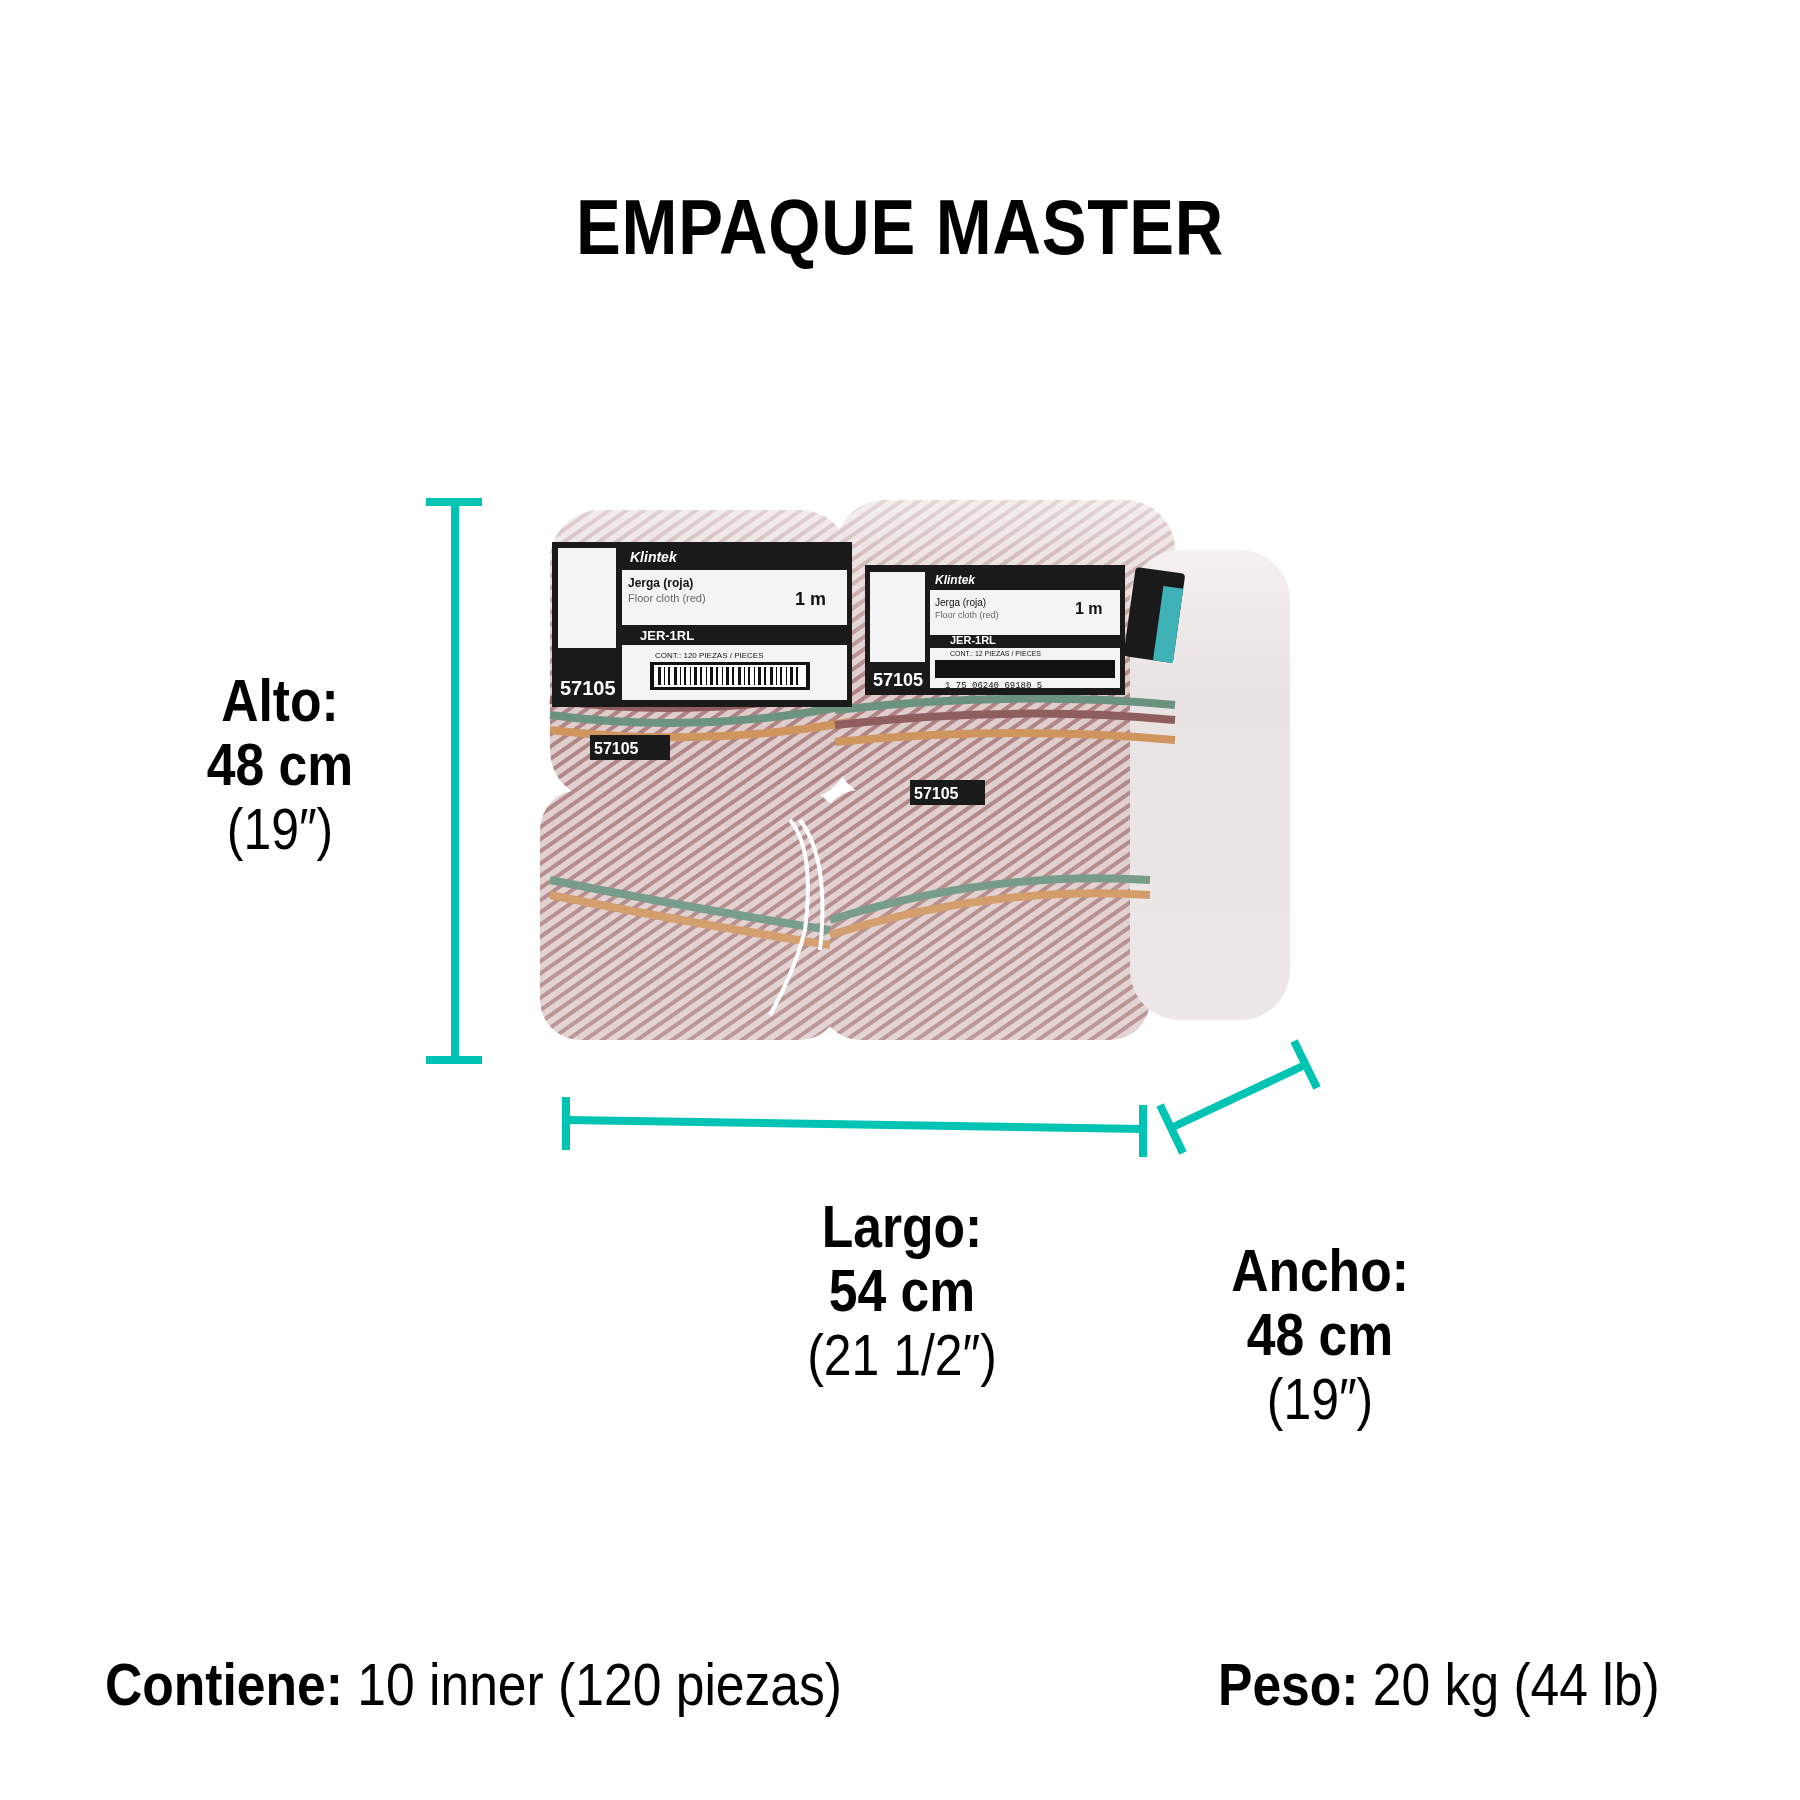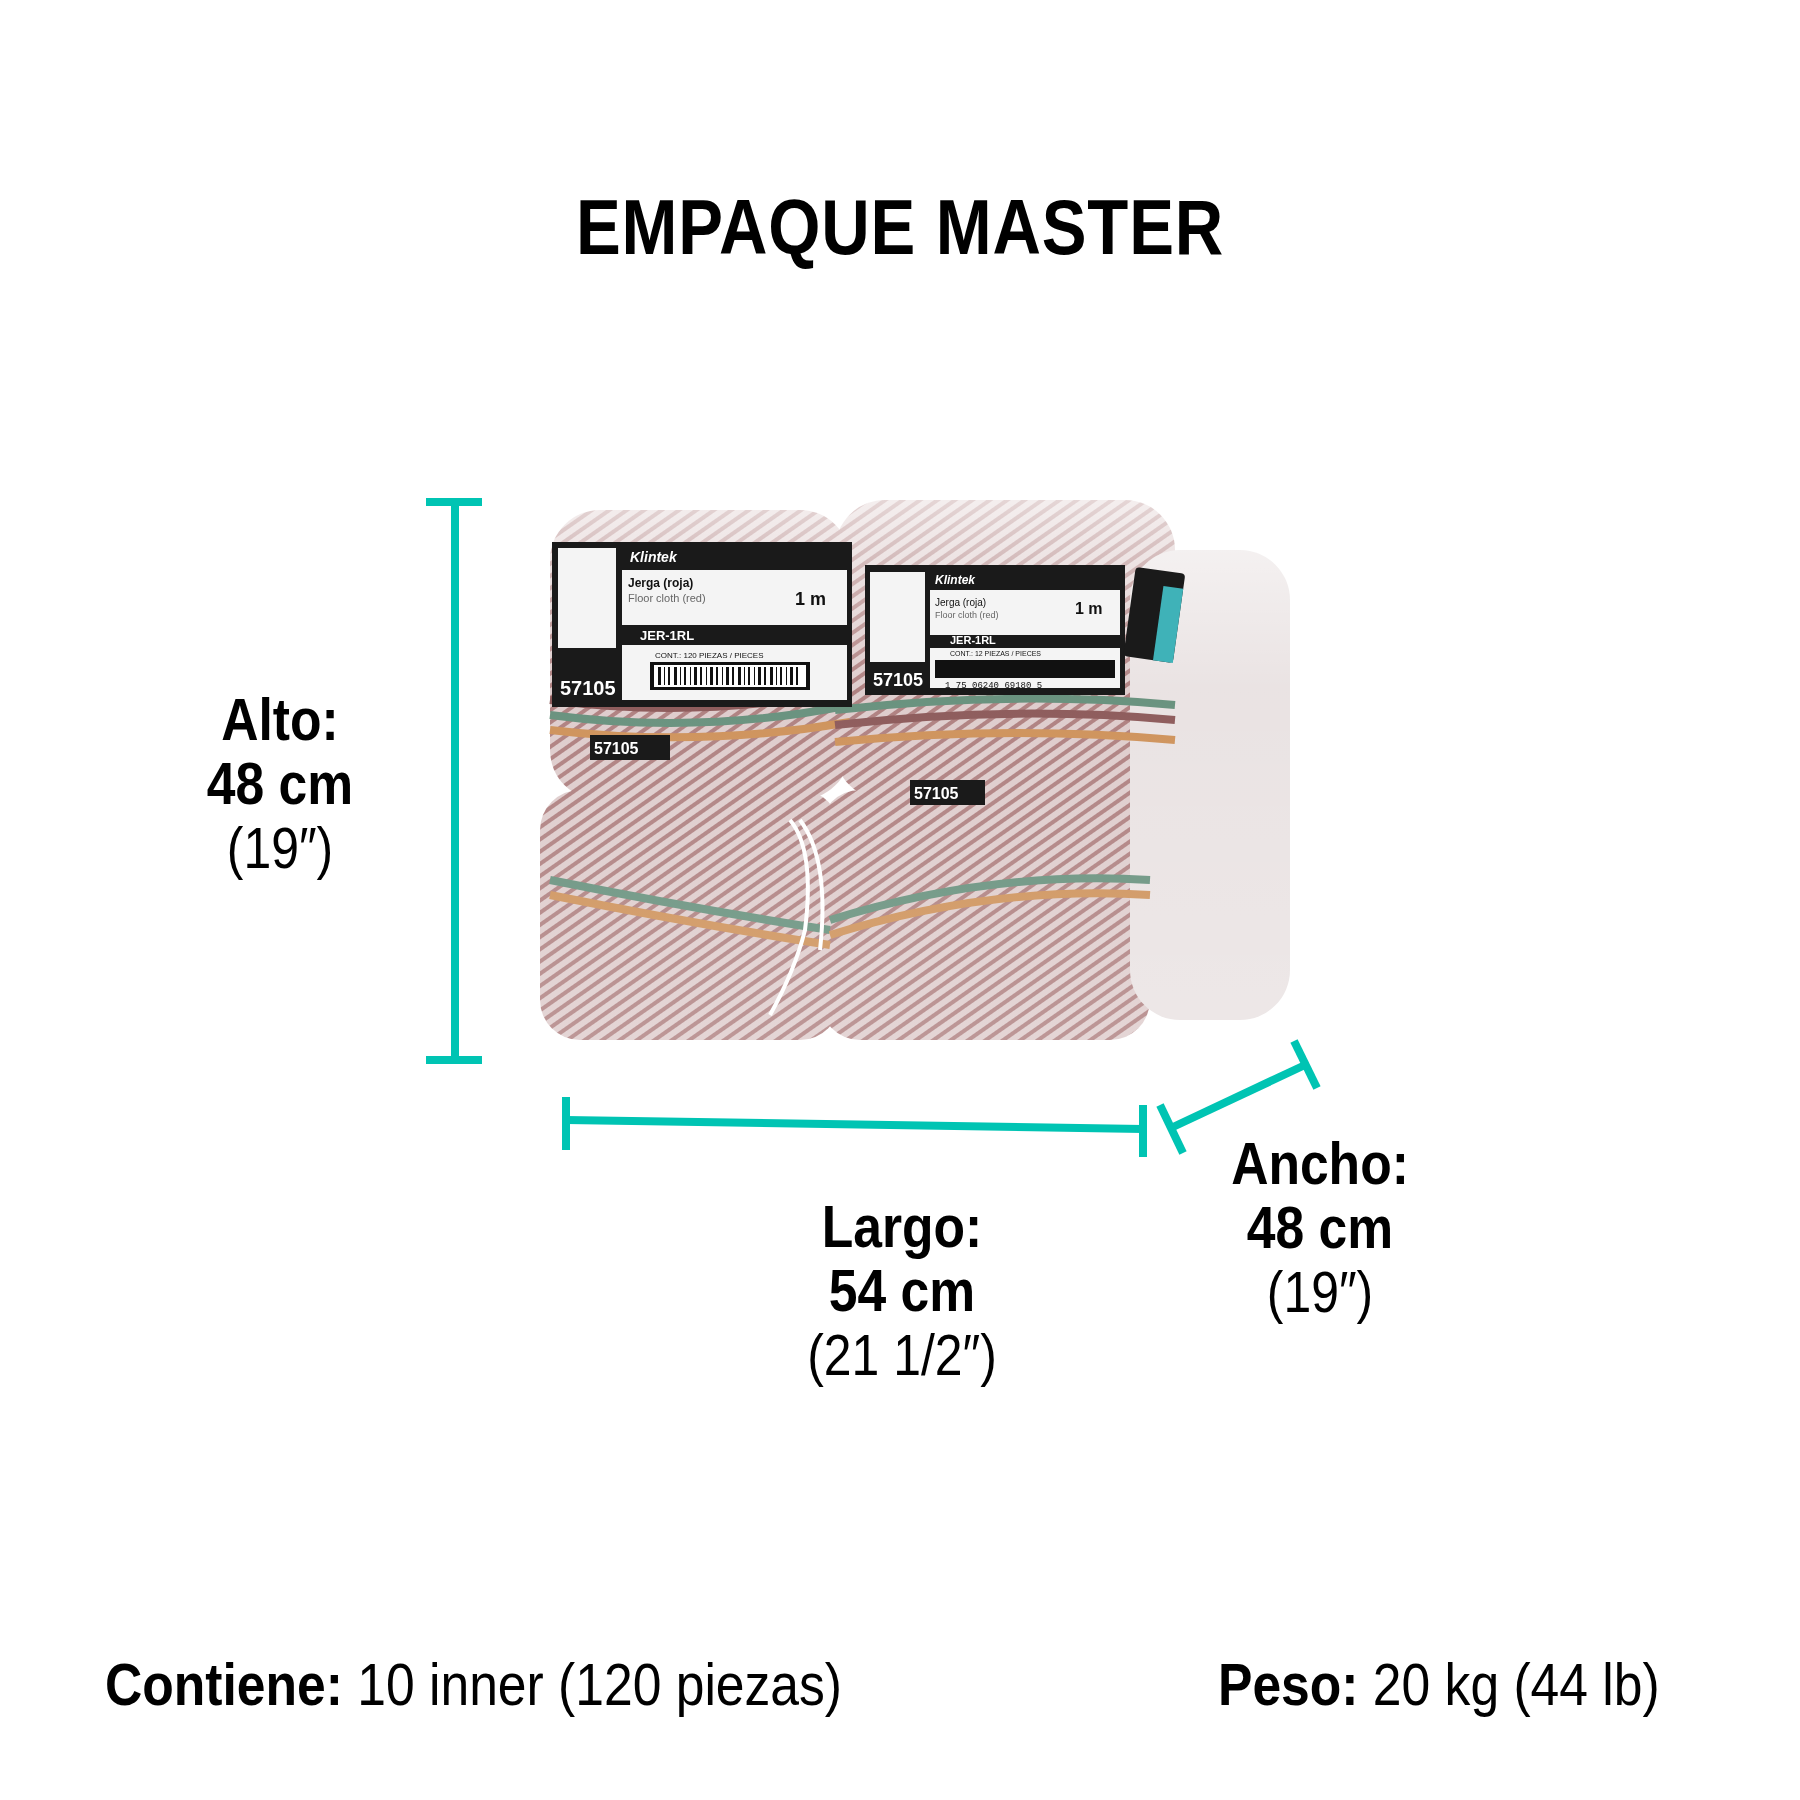--- a/index.html
+++ b/index.html
@@ -3,23 +3,23 @@
 <meta charset="utf-8">
 <style>
   html, body { margin:0; padding:0; background:#ffffff; }
   body { width:1800px; height:1800px; position:relative; overflow:hidden;
          font-family:"Liberation Sans", "DejaVu Sans", sans-serif; color:#000; }
   .title { position:absolute; left:0; width:1800px; top:182px; text-align:center;
            font-size:78px; font-weight:bold; letter-spacing:1px; transform:scaleX(0.86); transform-origin:center; }
   .dim { position:absolute; text-align:center; font-weight:bold; line-height:64px; }
   .dim .lbl, .dim .cm { display:block; font-size:60px; transform:scaleX(0.86); }
   .dim .inch { display:block; font-size:58px; font-weight:normal; transform:scaleX(0.86); }
-  #dim-alto { left:170px; top:688px; width:220px; }
+  #dim-alto { left:170px; top:669px; width:220px; }
   #dim-largo { left:772px; top:1195px; width:260px; }
-  #dim-ancho { left:1195px; top:1132px; width:250px; }
+  #dim-ancho { left:1195px; top:1239px; width:250px; }
   .footer { position:absolute; top:1650px; font-size:60px; line-height:70px; white-space:nowrap; transform:scaleX(0.86); transform-origin:left center; }
   .footer b { font-weight:bold; }
   #footer-contiene { left:105px; }
   #footer-peso { left:1218px; }
   svg.overlay { position:absolute; left:0; top:0; }
   .product { position:absolute; left:530px; top:490px; width:770px; height:570px; }
 </style>
 </head>
 <body>
 

